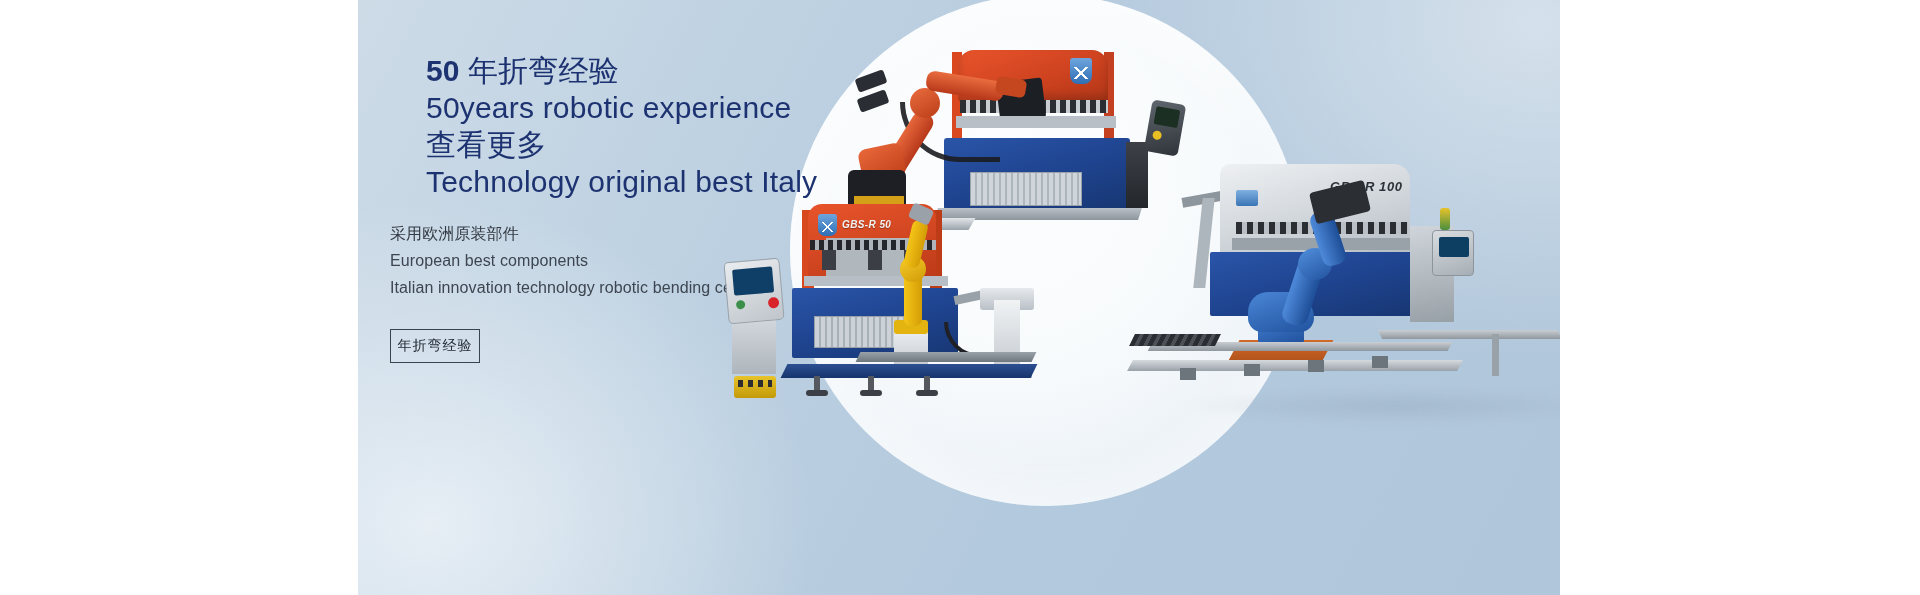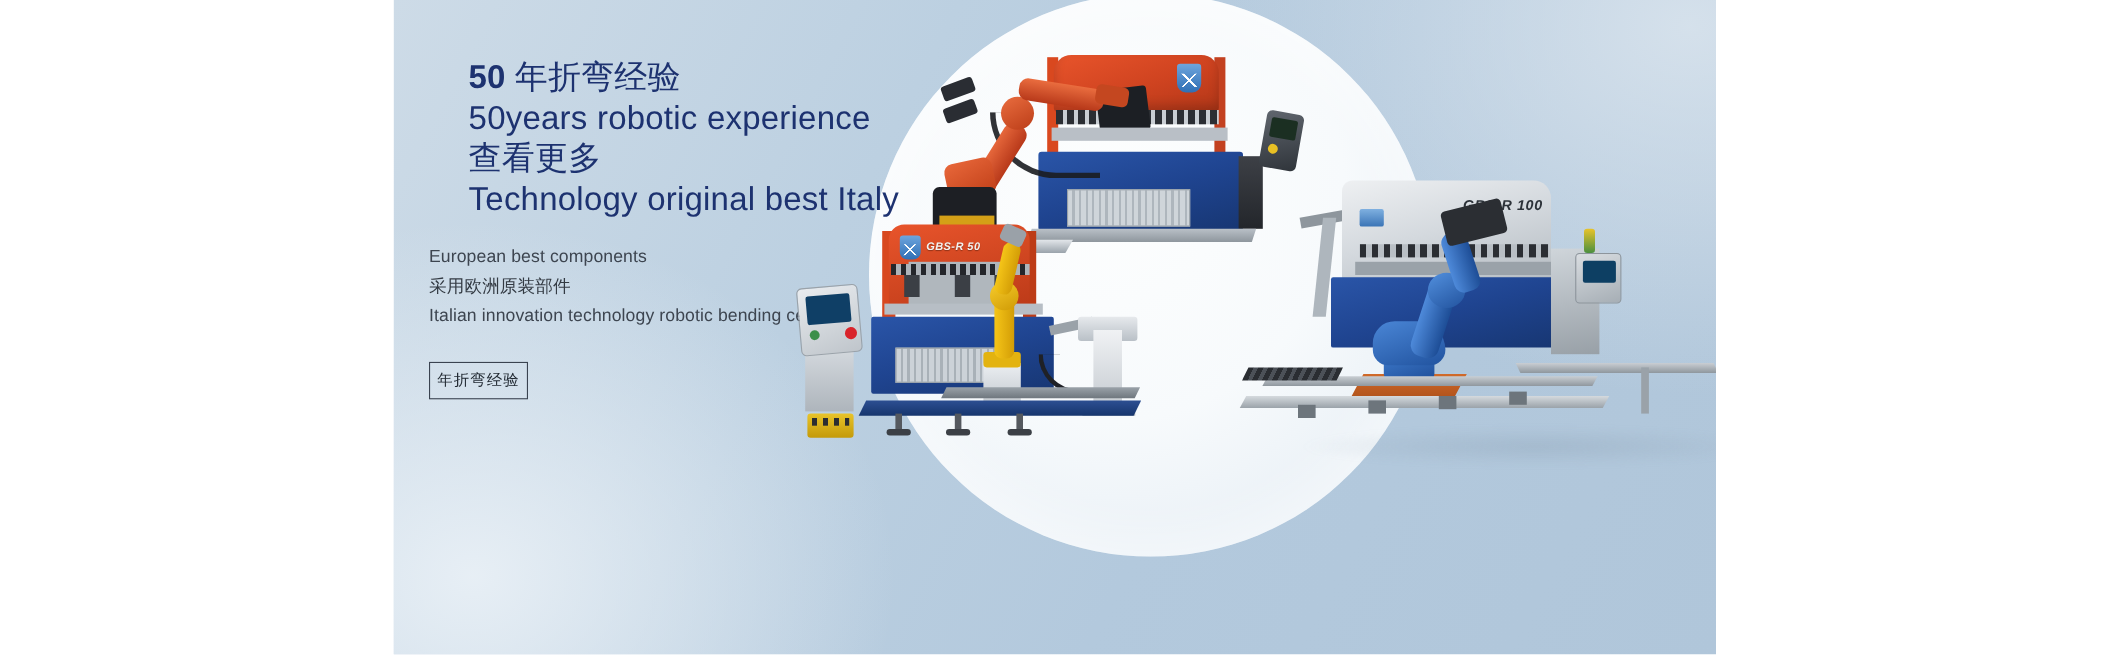--- a/index.html
+++ b/index.html
@@ -277,22 +277,22 @@
     <div class="copy">
 
       <div class="headline">
         <div class="hl-line cn"><span class="num">50</span><span> 年折弯经验</span></div>
         <div class="hl-line en">50years robotic experience</div>
         <div class="hl-line cn">查看更多</div>
         <div class="hl-line en">Technology original best Italy</div>
       </div>
 
       <div class="subcopy">
+        <div class="sub-line cn">采用欧洲原装部件</div>
         <div class="sub-line">European best components</div>
-        <div class="sub-line cn">采用欧洲原装部件</div>
         <div class="sub-line">Italian innovation technology robotic bending cells</div>
       </div>
 
       <button class="more-btn">年折弯经验</button>
     </div>
 
     <div class="photo">
 
       <div class="m mc1">
         <div class="m pillar-l"></div>

